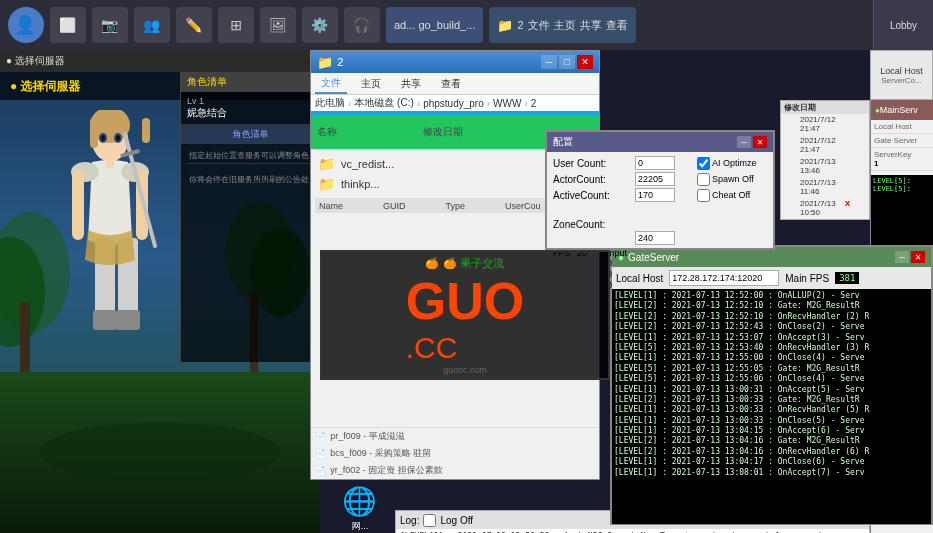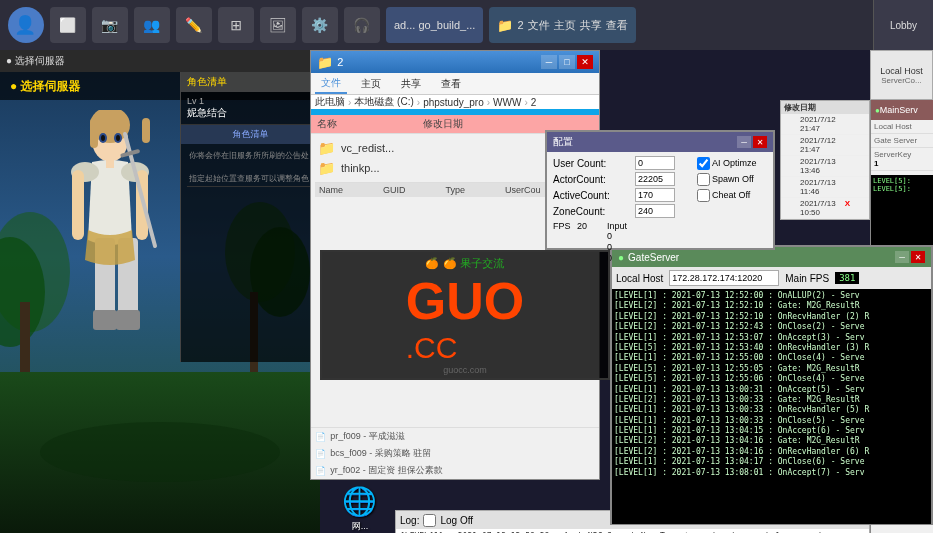--- a/index.html
+++ b/index.html
@@ -39,21 +39,21 @@
 
     
     .explorer-window { position: absolute; left: 310px; top: 0; width: 290px; height: 430px; background: #f0f0f0; border: 1px solid #888; z-index: 20; }
     .explorer-titlebar { background: linear-gradient(180deg, #4a90d9, #2a70b9); height: 22px; display: flex; align-items: center; padding: 0 6px; color: white; font-size: 11px; gap: 4px; }
     .explorer-controls { margin-left: auto; display: flex; gap: 2px; }
     .win-btn { width: 16px; height: 14px; background: rgba(255,255,255,0.2); display: flex; align-items: center; justify-content: center; cursor: pointer; font-size: 9px; color: white; }
     .win-btn.close { background: #c00; }
     .explorer-ribbon { background: #f5f5f5; height: 22px; display: flex; align-items: center; padding: 0 4px; border-bottom: 1px solid #ccc; gap: 8px; font-size: 10px; }
     .ribbon-tab { padding: 2px 6px; cursor: pointer; color: #333; }
     .ribbon-tab.active { border-bottom: 2px solid #4a90d9; color: #4a90d9; }
-    .explorer-address { background: white; height: 20px; display: flex; align-items: center; padding: 0 4px; font-size: 10px; color: #333; border-bottom: 6px solid #0ea5e9; gap: 3px; overflow: hidden; }
+    .explorer-address { background: white; height: 20px; display: flex; align-items: center; padding: 0 4px; font-size: 10px; color: #333; border-bottom: 4px solid #0ea5e9; gap: 3px; overflow: hidden; }
     .addr-sep { color: #aaa; }
 
     
     .file-list { padding: 4px; height: calc(100% - 110px); overflow-y: auto; }
     .file-row { display: flex; align-items: center; padding: 2px 4px; gap: 6px; cursor: pointer; }
     .file-icon { width: 16px; height: 16px; display: flex; align-items: center; justify-content: center; font-size: 14px; }
     .file-name { font-size: 11px; color: #333; flex: 1; }
 
     
     .config-window { position: absolute; left: 545px; top: 80px; width: 230px; height: 120px; background: #f0f0f0; border: 2px solid #888; z-index: 30; }
@@ -199,24 +199,24 @@
     <div class="char-list-panel">
       <div class="char-list-title">
         <span>角色清单</span>
       </div>
       <div class="char-item">
         <div class="char-level">Lv 1</div>
         <div class="char-name">妮急结合</div>
       </div>
       <button class="create-btn">角色清单</button>
       <div class="lock-row">
+        <div style="font-size:8px;color:#888;padding:2px;border-bottom:1px solid #333;">指定起始位置查服务可以调整角色</div>
+      </div>
+      <div class="lock-row">
         <div style="font-size:8px;color:#888;padding:2px;">你将会停在旧服务所所刷的公告处</div>
-      </div>
-      <div class="lock-row">
-        <div style="font-size:8px;color:#888;padding:2px;border-bottom:1px solid #333;">指定起始位置查服务可以调整角色</div>
       </div>
     </div>
   </div>
 
   <div class="watermark">
     <div class="watermark-inner">
       <div class="wm-top">
         <span>🍊</span>
         <span style="color:#22aa22;font-size:11px;">🍊 果子交流</span>
       </div>
@@ -249,21 +249,21 @@
       <span class="addr-sep">›</span>
       <span>本地磁盘 (C:)</span>
       <span class="addr-sep">›</span>
       <span>phpstudy_pro</span>
       <span class="addr-sep">›</span>
       <span>WWW</span>
       <span class="addr-sep">›</span>
       <span>2</span>
     </div>
 
-    <div style="display:flex;align-items:center;padding:2px 6px;gap:6px;border-bottom:1px solid #ddd;background:#fca5a5;font-size:10px;color:#444;">
+    <div style="display:flex;align-items:center;padding:10px 6px;gap:6px;border-bottom:1px solid #ddd;background:#22c55e;font-size:10px;color:#444;">
       <span style="width:100px;">名称</span>
       <span style="flex:1;">修改日期</span>
     </div>
     <div class="file-list">
       <div class="file-row">
         <span class="file-icon">📁</span>
         <span class="file-name">vc_redist...</span>
       </div>
       <div class="file-row">
         <span class="file-icon">📁</span>
@@ -324,21 +324,21 @@
 
         <span>ActiveCount:</span>
         <input type="text" value="170" style="width: 40px; height: 14px; font-size: 9px; border: 1px solid rgb(170, 170, 170); padding: 0px 2px;">
         <label style="display:flex;align-items:center;gap:2px;font-size:9px;">
           <input type="checkbox" style="">
           <span>Cheat Off</span>
         </label>
         <span></span>
 
         <span>ZoneCount:</span>
-        <input type="text" value="240" style="width: 40px; height: 14px; font-size: 9px; border: 1px solid rgb(170, 170, 170); padding: 0px 2px;">
+        <input type="text" value="240" style="width: 40px; height: 14px; font-size: 9px; border: 1px solid rgb(170, 170, 170); padding: 0px 2px; margin-top: 27px;">
         <span></span>
           <span></span>
       </div>
       <div style="display:flex;gap:20px;margin-top:3px;font-size:9px;">
         <div>
           <span>FPS</span>
           <span style="margin-left:4px;">20</span>
         </div>
         <div>
           <span>Input</span>

